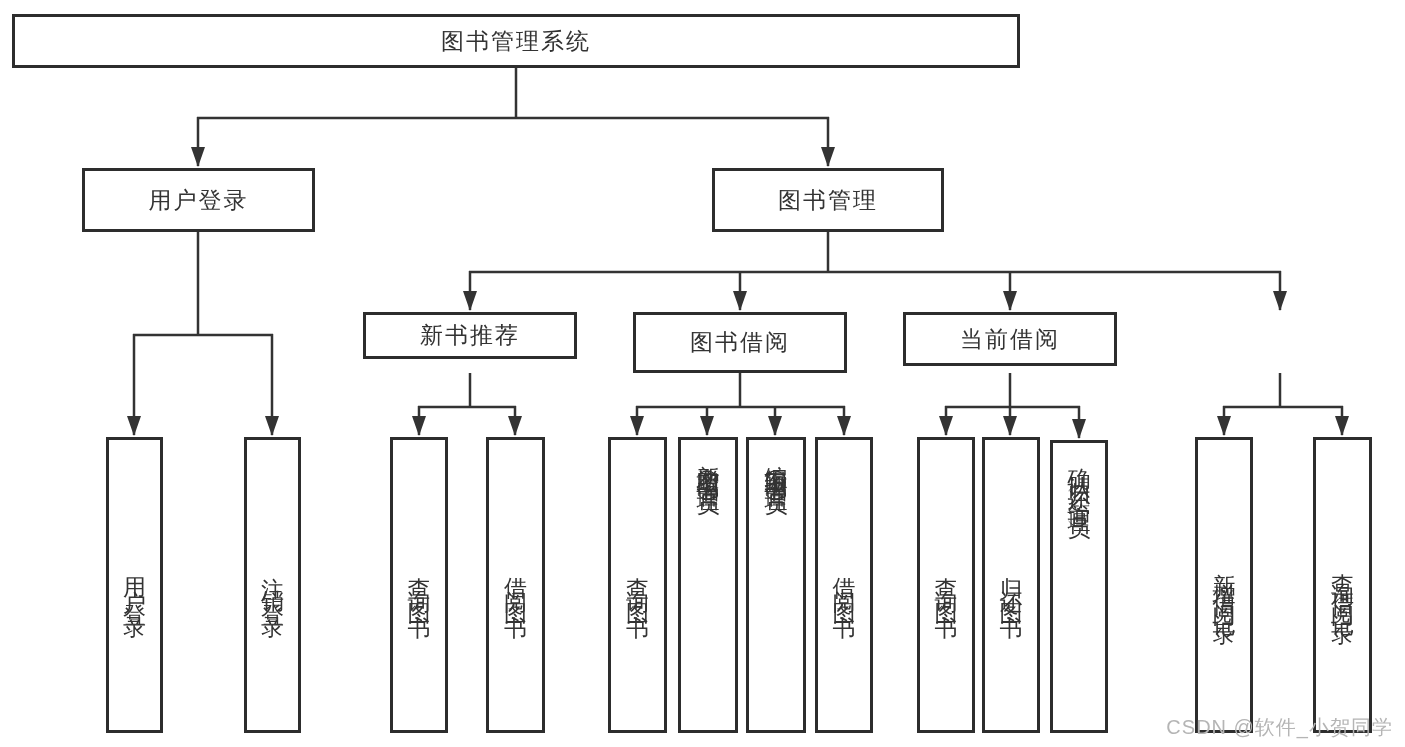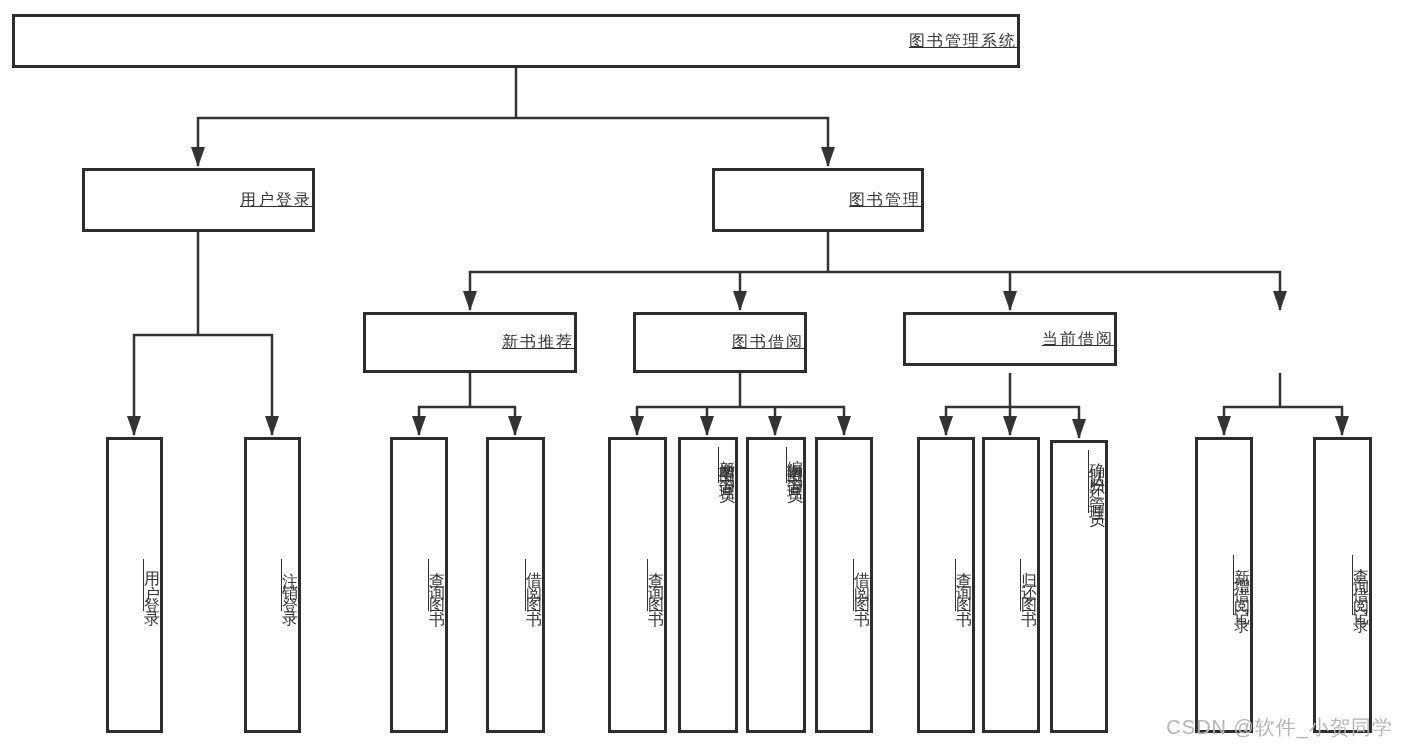--- a/index.html
+++ b/index.html
@@ -30,23 +30,22 @@
     fill: var(--line, #333333);
   }
   .box {
     position: absolute;
     box-sizing: border-box;
     background: var(--box-fill, #ffffff);
     border: 3px solid var(--box-border, #2d2d2d);
     color: var(--text, #333333);
     display: flex;
     align-items: center;
-    justify-content: flex-end;
-    font-size: 16px;
-    text-decoration: underline;
+    justify-content: center;
+    font-size: 23px;
   }
   .hbox span {
     letter-spacing: 2px;
     white-space: nowrap;
   }
   .vbox span {
     writing-mode: vertical-rl;
     text-orientation: mixed;
     line-height: 1;
   }
@@ -134,28 +133,28 @@
     </g>
   </svg>
 
   <div class="box hbox" style="left:12px;top:14px;width:1008px;height:54px">
     <span>图书管理系统</span>
   </div>
 
   <div class="box hbox" style="left:82px;top:168px;width:233px;height:64px">
     <span>用户登录</span>
   </div>
-  <div class="box hbox" style="left:712px;top:168px;width:212px;height:64px">
+  <div class="box hbox" style="left:712px;top:168px;width:232px;height:64px">
     <span>图书管理</span>
   </div>
 
-  <div class="box hbox" style="left:363px;top:312px;width:214px;height:61px">
+  <div class="box hbox" style="left:363px;top:312px;width:214px;height:47px">
     <span>新书推荐</span>
   </div>
-  <div class="box hbox" style="left:633px;top:312px;width:174px;height:61px">
+  <div class="box hbox" style="left:633px;top:312px;width:214px;height:61px">
     <span>图书借阅</span>
   </div>
   <div class="box hbox" style="left:903px;top:312px;width:214px;height:54px">
     <span>当前借阅</span>
   </div>
 
   <div class="box vbox vshort" style="left:106px;top:437px;width:57px;height:296px">
     <span>用户登录</span>
   </div>
   <div class="box vbox vshort" style="left:244px;top:437px;width:57px;height:296px">

